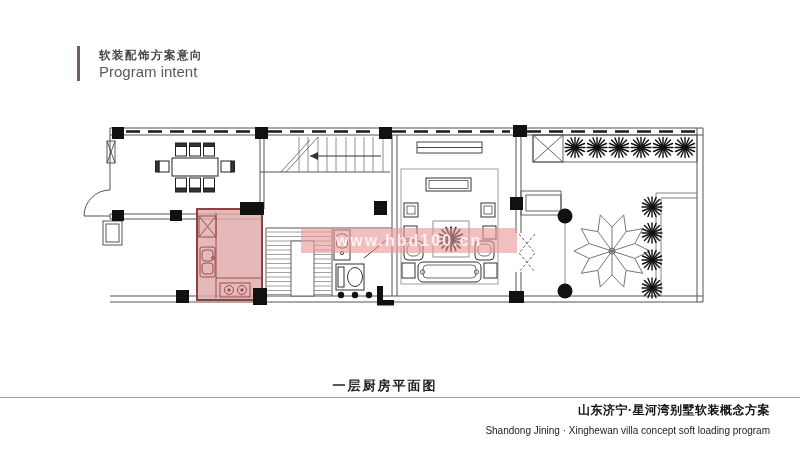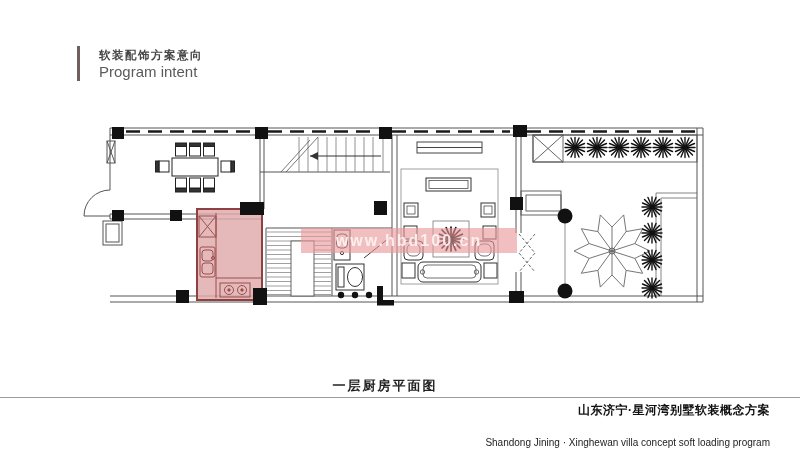--- a/index.html
+++ b/index.html
@@ -16,21 +16,21 @@
        white-space:nowrap;}
   .wm2{position:absolute;left:301px;top:228px;width:216px;height:25px;
        background:rgba(233,151,151,0.62);text-align:center;line-height:25px;
        font-size:16px;font-weight:bold;letter-spacing:2px;
        color:rgba(255,246,246,0.88);white-space:nowrap;}
   .caption{position:absolute;left:330px;top:377px;width:110px;text-align:center;
            font-size:13px;font-weight:600;letter-spacing:2px;color:#222;}
   .divider{position:absolute;left:0;top:397px;width:800px;height:1px;background:#9c9c9c;}
   .footer{position:absolute;right:30px;top:402px;text-align:right;}
   .ftr-cn{font-size:12px;font-weight:700;color:#111;letter-spacing:0.5px;}
-  .ftr-en{font-size:10px;color:#222;margin-top:18px;}
+  .ftr-en{font-size:10px;color:#222;margin-top:6px;}
 </style>
 </head>
 <body>
 
 <div class="page">
 
   <div class="hdr-bar"></div>
   <div class="hdr-cn">软装配饰方案意向</div>
   <div class="hdr-en">Program intent</div>
 

